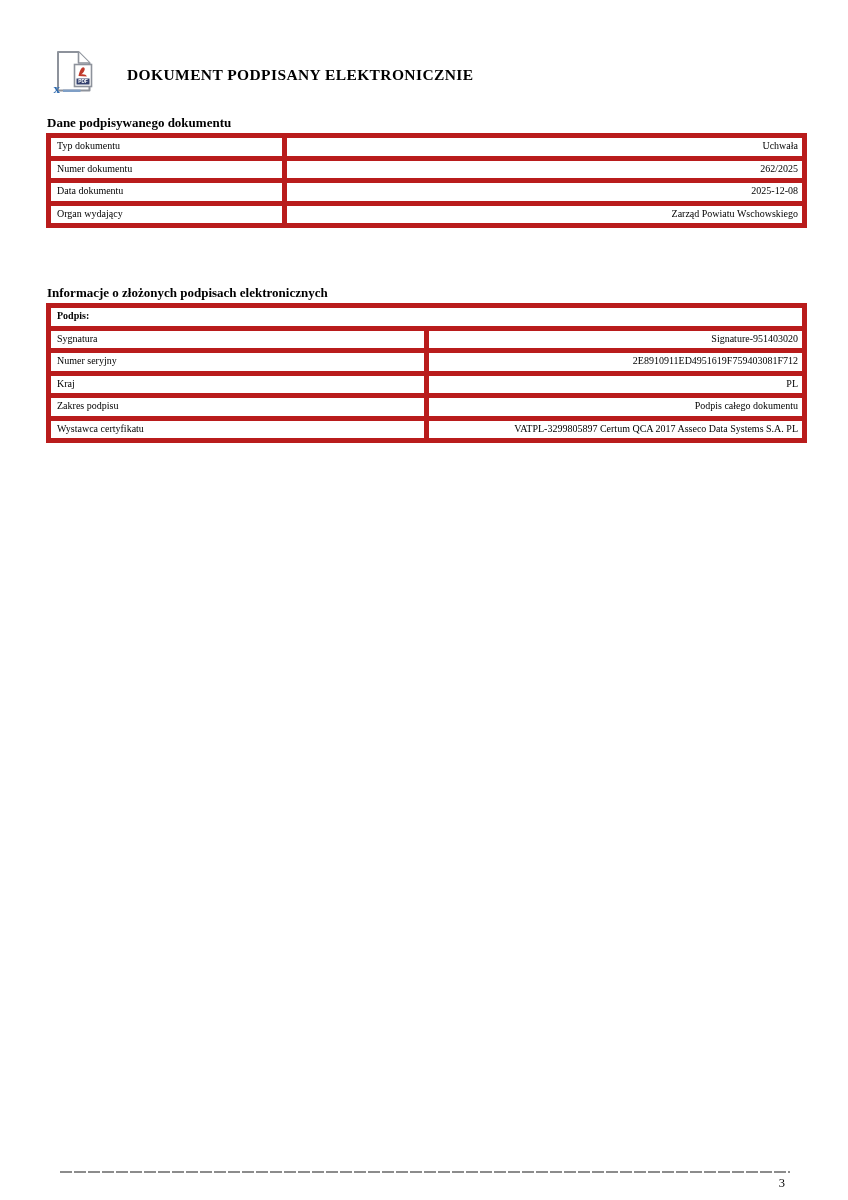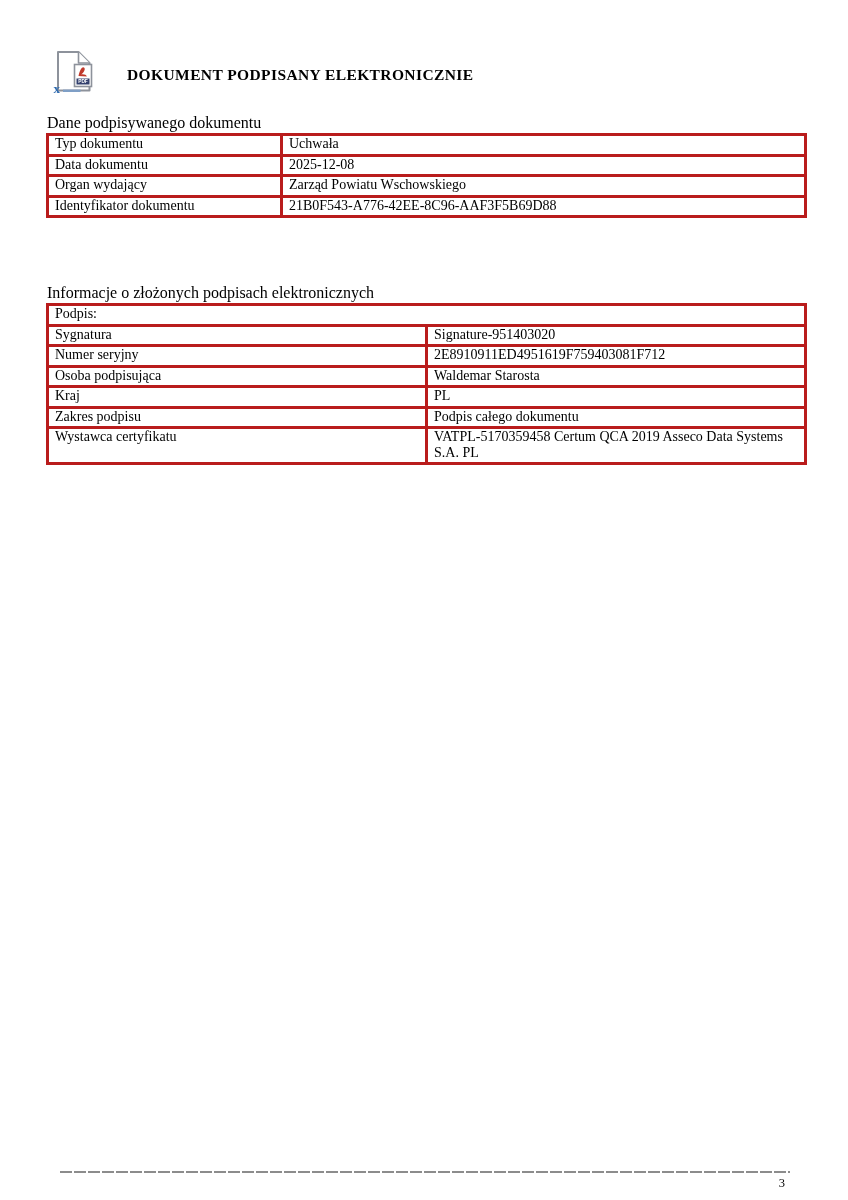--- a/index.html
+++ b/index.html
@@ -35,43 +35,43 @@
   
   .section {
     position: absolute;
     left: 46px;
     width: 761px;
   }
   #section-doc { top: 114px; }
   #section-sig { top: 284px; }
 
   .section-heading {
-    font-weight: normal;
-    font-size: 16px;
+    font-weight: bold;
+    font-size: 13px;
     line-height: 17px;
     margin: 0 0 2px 1px;
   }
 
   table.data-table {
     border-collapse: collapse;
     width: 100%;
     table-layout: fixed;
   }
   table.data-table td {
-    border: 3px solid #b91c1c;
-    font-size: 14px;
+    border: 5px solid #b91c1c;
+    font-size: 10px;
     line-height: 15.5px;
     padding: 0px 4px 2px 6px;
     vertical-align: top;
     overflow: hidden;
     margin-left: 28px;
   }
   td.label-cell { width: 221px; }
-  td.value-cell { white-space: pre-line; }
-  td.subheading-cell { font-weight: normal; }
+  td.value-cell { white-space: pre-line; text-align: right; }
+  td.subheading-cell { font-weight: bold; }
 
   
   .footer-line {
     position: absolute;
     left: 60px;
     top: 1171px;
     width: 730px;
     height: 2px;
     background: repeating-linear-gradient(to right, #8c8c8c 0px, #8c8c8c 12px, #ffffff 12px, #ffffff 14px);
   }
@@ -112,30 +112,30 @@
 
 <div class="section" id="section-doc">
   <div class="section-heading">Dane podpisywanego dokumentu</div>
   <table class="data-table">
     <tbody>
         <tr>
           <td class="label-cell">Typ dokumentu</td>
           <td class="value-cell">Uchwała</td>
         </tr>
         <tr>
+          <td class="label-cell">Numer dokumentu</td>
+          <td class="value-cell">262/2025</td>
+        </tr>
+        <tr>
           <td class="label-cell">Data dokumentu</td>
           <td class="value-cell">2025-12-08</td>
         </tr>
         <tr>
           <td class="label-cell">Organ wydający</td>
           <td class="value-cell">Zarząd Powiatu Wschowskiego</td>
-        </tr>
-        <tr>
-          <td class="label-cell">Identyfikator dokumentu</td>
-          <td class="value-cell">21B0F543-A776-42EE-8C96-AAF3F5B69D88</td>
         </tr>
       </tbody>
   </table>
 </div>
 
 <div class="section" id="section-sig">
   <div class="section-heading">Informacje o złożonych podpisach elektronicznych</div>
   <table class="data-table">
     <tbody>
       <tr>
@@ -145,33 +145,29 @@
     <tbody>
         <tr>
           <td class="label-cell">Sygnatura</td>
           <td class="value-cell">Signature-951403020</td>
         </tr>
         <tr>
           <td class="label-cell">Numer seryjny</td>
           <td class="value-cell">2E8910911ED4951619F759403081F712</td>
         </tr>
         <tr>
-          <td class="label-cell">Osoba podpisująca</td>
-          <td class="value-cell">Waldemar Starosta</td>
-        </tr>
-        <tr>
           <td class="label-cell">Kraj</td>
           <td class="value-cell">PL</td>
         </tr>
         <tr>
           <td class="label-cell">Zakres podpisu</td>
           <td class="value-cell">Podpis całego dokumentu</td>
         </tr>
         <tr>
           <td class="label-cell">Wystawca certyfikatu</td>
-          <td class="value-cell">VATPL-5170359458 Certum QCA 2019 Asseco Data Systems S.A. PL</td>
+          <td class="value-cell">VATPL-3299805897 Certum QCA 2017 Asseco Data Systems S.A. PL</td>
         </tr>
       </tbody>
   </table>
 </div>
 
 <div class="footer-line"></div>
 <div class="page-number">3</div>
 
 </body></html>

